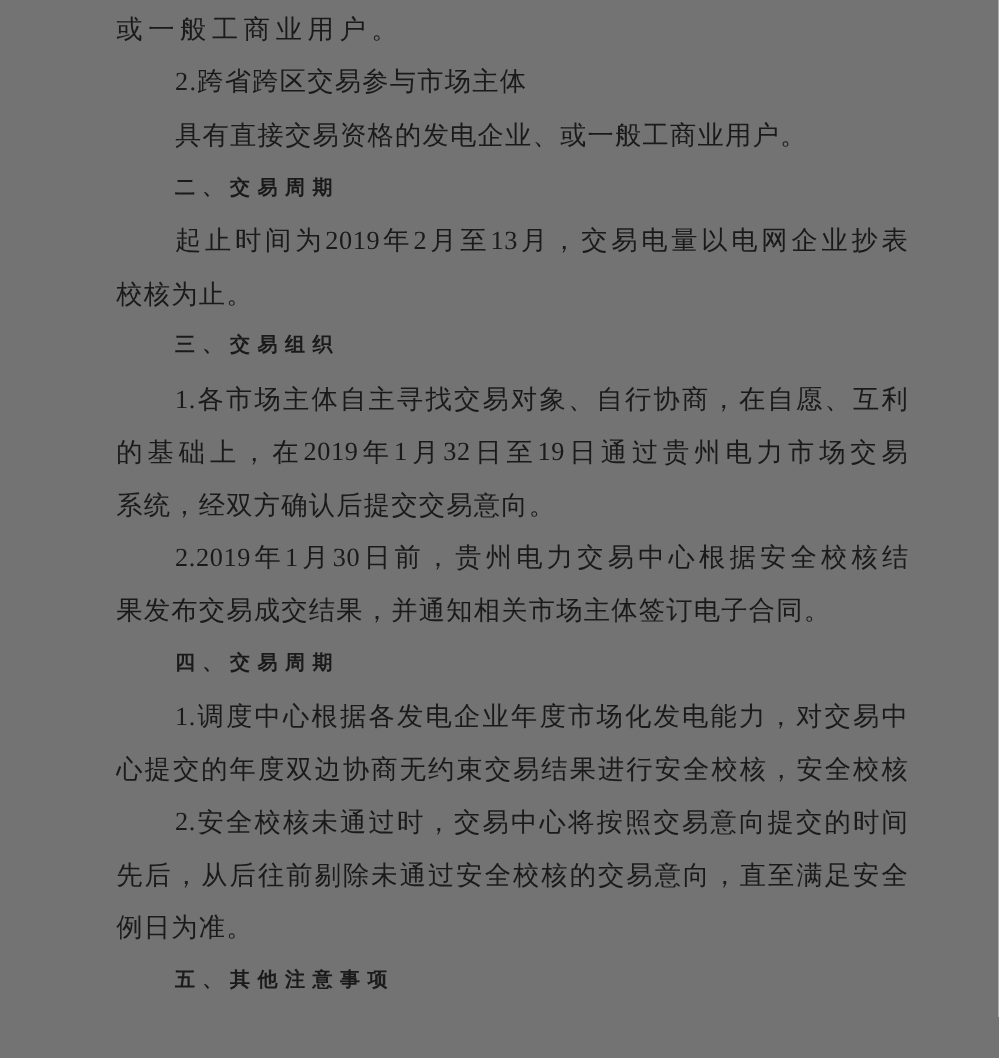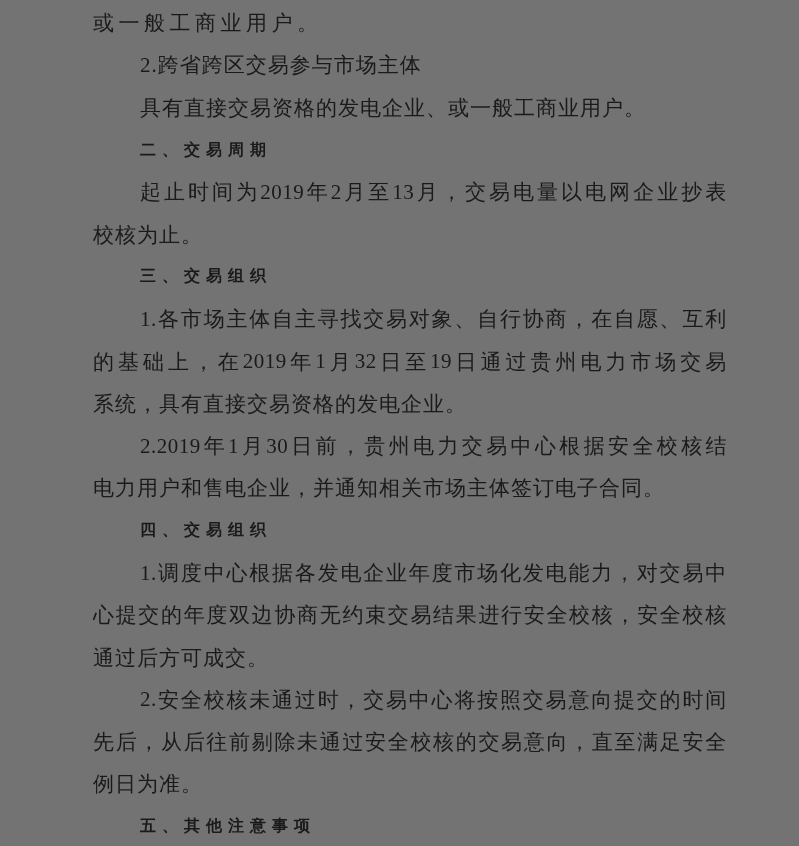--- a/index.html
+++ b/index.html
@@ -57,25 +57,24 @@
   <div class="textblock">
     <div class="line wide">或一般工商业用户。</div>
     <div class="line indent">2.跨省跨区交易参与市场主体</div>
     <div class="line indent">具有直接交易资格的发电企业、或一般工商业用户。</div>
     <div class="line indent heading">二、交易周期</div>
     <div class="line indent stretch"><span>起</span><span>止</span><span>时</span><span>间</span><span>为</span><span>2019</span><span>年</span><span>2</span><span>月</span><span>至</span><span>13</span><span>月</span><span>，</span><span>交</span><span>易</span><span>电</span><span>量</span><span>以</span><span>电</span><span>网</span><span>企</span><span>业</span><span>抄</span><span>表</span></div>
     <div class="line">校核为止。</div>
     <div class="line indent heading">三、交易组织</div>
     <div class="line indent stretch"><span>1.</span><span>各</span><span>市</span><span>场</span><span>主</span><span>体</span><span>自</span><span>主</span><span>寻</span><span>找</span><span>交</span><span>易</span><span>对</span><span>象</span><span>、</span><span>自</span><span>行</span><span>协</span><span>商</span><span>，</span><span>在</span><span>自</span><span>愿</span><span>、</span><span>互</span><span>利</span></div>
     <div class="line stretch"><span>的</span><span>基</span><span>础</span><span>上</span><span>，</span><span>在</span><span>2019</span><span>年</span><span>1</span><span>月</span><span>32</span><span>日</span><span>至</span><span>19</span><span>日</span><span>通</span><span>过</span><span>贵</span><span>州</span><span>电</span><span>力</span><span>市</span><span>场</span><span>交</span><span>易</span></div>
-    <div class="line">系统，具有直接交易资格的发电企业。</div>
+    <div class="line">系统，经双方确认后提交交易意向。</div>
     <div class="line indent stretch"><span>2.2019</span><span>年</span><span>1</span><span>月</span><span>30</span><span>日</span><span>前</span><span>，</span><span>贵</span><span>州</span><span>电</span><span>力</span><span>交</span><span>易</span><span>中</span><span>心</span><span>根</span><span>据</span><span>安</span><span>全</span><span>校</span><span>核</span><span>结</span></div>
-    <div class="line">电力用户和售电企业，并通知相关市场主体签订电子合同。</div>
-    <div class="line indent heading">四、交易组织</div>
+    <div class="line">果发布交易成交结果，并通知相关市场主体签订电子合同。</div>
+    <div class="line indent heading">四、交易周期</div>
     <div class="line indent stretch"><span>1.</span><span>调</span><span>度</span><span>中</span><span>心</span><span>根</span><span>据</span><span>各</span><span>发</span><span>电</span><span>企</span><span>业</span><span>年</span><span>度</span><span>市</span><span>场</span><span>化</span><span>发</span><span>电</span><span>能</span><span>力</span><span>，</span><span>对</span><span>交</span><span>易</span><span>中</span></div>
     <div class="line stretch"><span>心</span><span>提</span><span>交</span><span>的</span><span>年</span><span>度</span><span>双</span><span>边</span><span>协</span><span>商</span><span>无</span><span>约</span><span>束</span><span>交</span><span>易</span><span>结</span><span>果</span><span>进</span><span>行</span><span>安</span><span>全</span><span>校</span><span>核</span><span>，</span><span>安</span><span>全</span><span>校</span><span>核</span></div>
-    <div class="line">通过后方可成交。</div>
     <div class="line indent stretch"><span>2.</span><span>安</span><span>全</span><span>校</span><span>核</span><span>未</span><span>通</span><span>过</span><span>时</span><span>，</span><span>交</span><span>易</span><span>中</span><span>心</span><span>将</span><span>按</span><span>照</span><span>交</span><span>易</span><span>意</span><span>向</span><span>提</span><span>交</span><span>的</span><span>时</span><span>间</span></div>
     <div class="line stretch"><span>先</span><span>后</span><span>，</span><span>从</span><span>后</span><span>往</span><span>前</span><span>剔</span><span>除</span><span>未</span><span>通</span><span>过</span><span>安</span><span>全</span><span>校</span><span>核</span><span>的</span><span>交</span><span>易</span><span>意</span><span>向</span><span>，</span><span>直</span><span>至</span><span>满</span><span>足</span><span>安</span><span>全</span></div>
     <div class="line">例日为准。</div>
     <div class="line indent heading">五、其他注意事项</div>
   </div>
 </div>
 
 </body></html>

